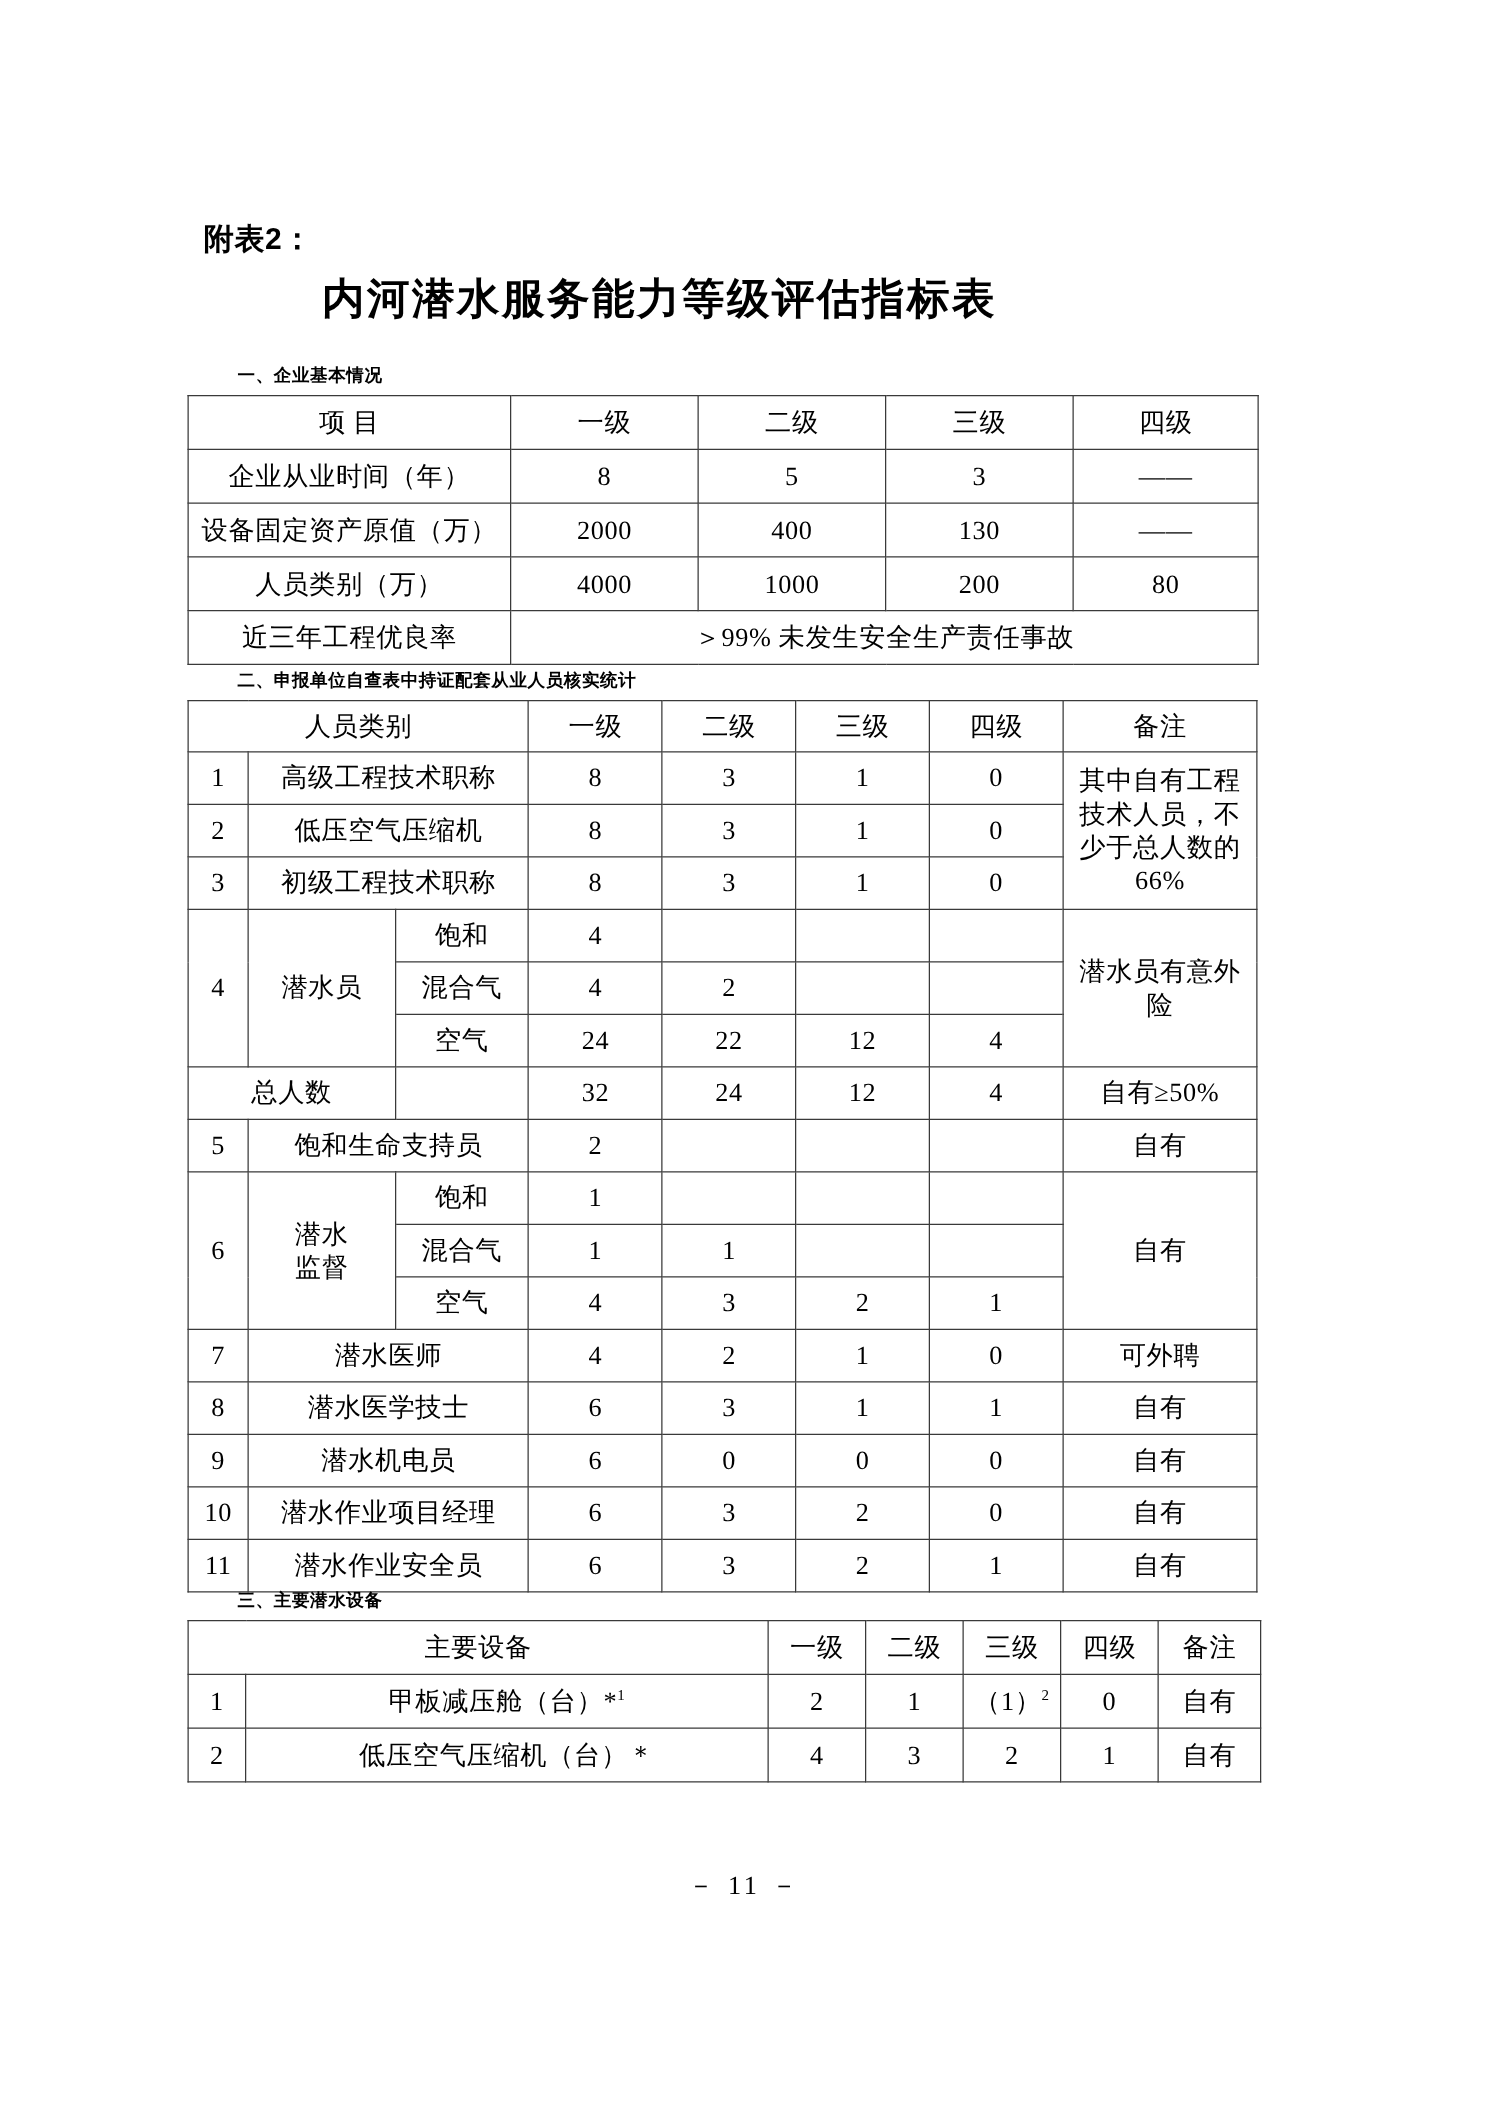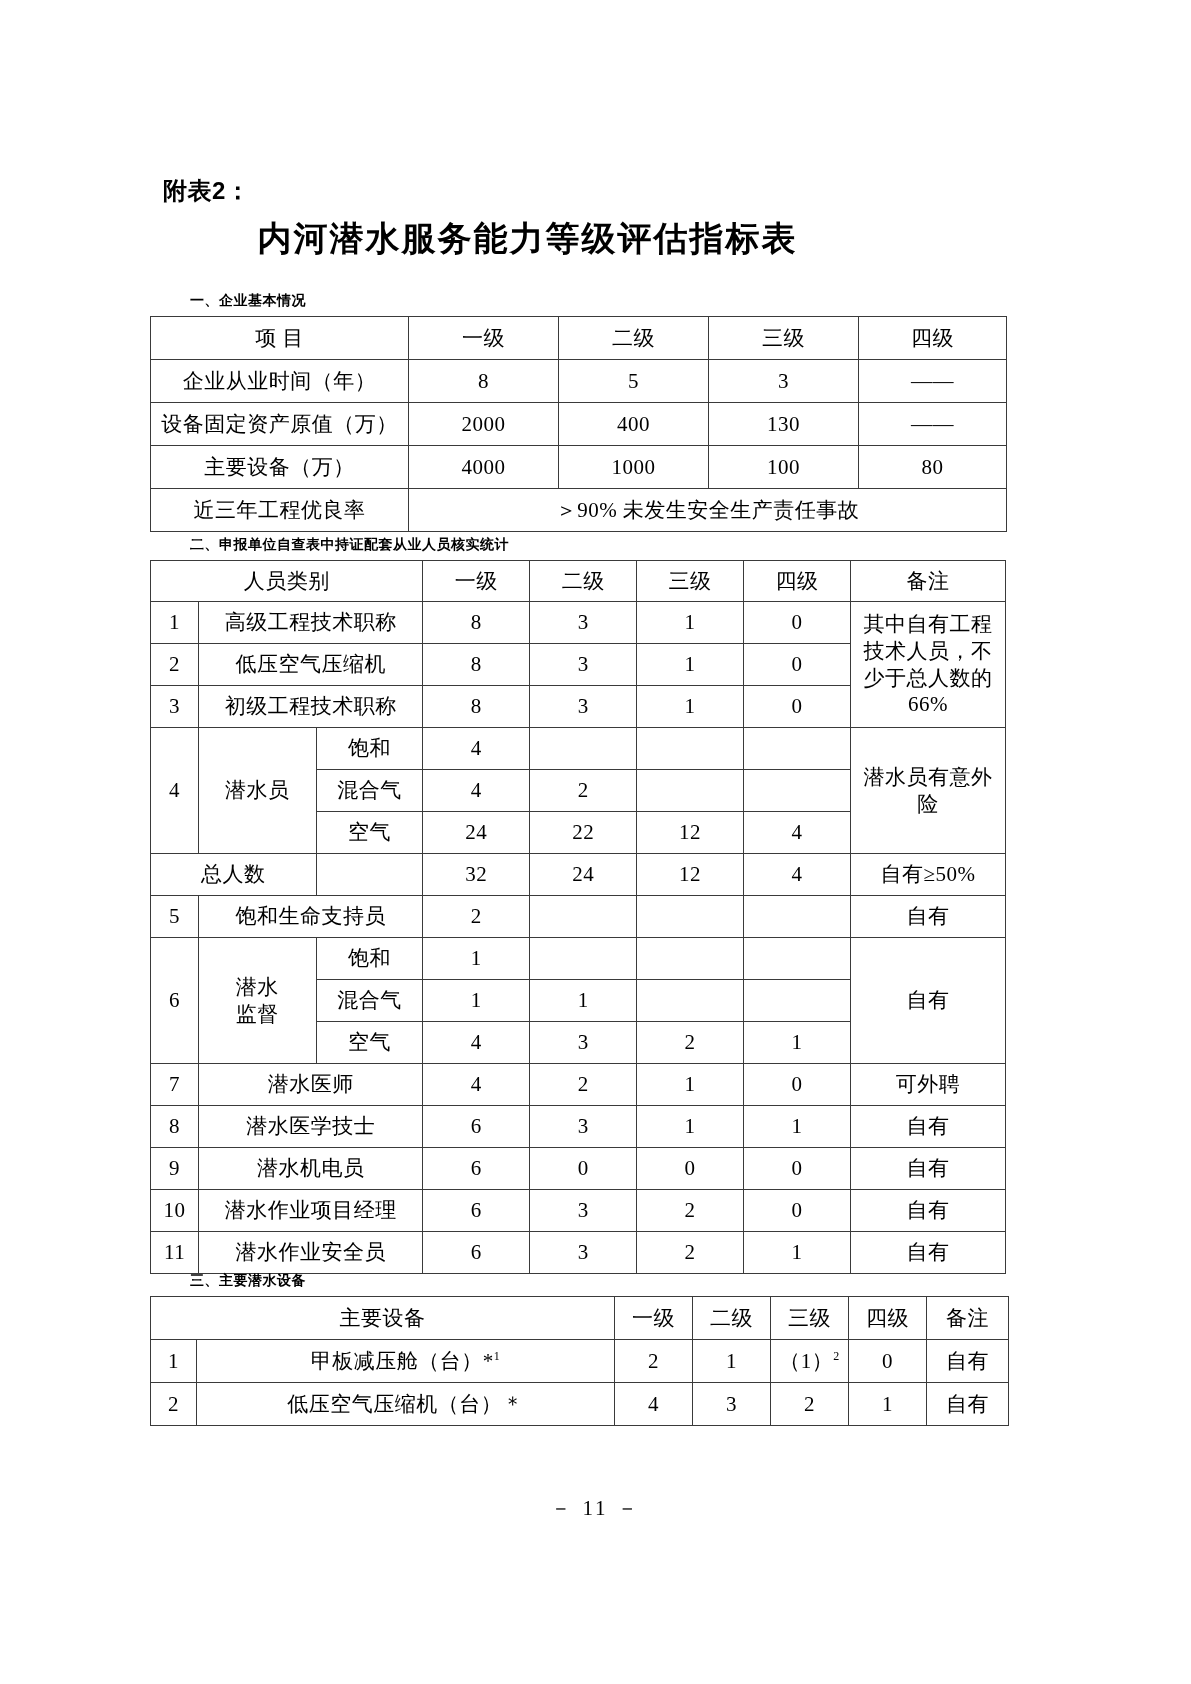--- a/index.html
+++ b/index.html
@@ -116,29 +116,29 @@
           <td class="h42 dash">——</td>
         </tr>
         <tr>
           <td class="h42">设备固定资产原值（万）</td>
           <td class="h42">2000</td>
           <td class="h42">400</td>
           <td class="h42">130</td>
           <td class="h42 dash">——</td>
         </tr>
         <tr>
-          <td class="h42">主要设备（万）</td>
+          <td class="h42">人员类别（万）</td>
           <td class="h42">4000</td>
           <td class="h42">1000</td>
-          <td class="h42">100</td>
+          <td class="h42">200</td>
           <td class="h42">80</td>
         </tr>
         <tr>
           <td class="h42">近三年工程优良率</td>
-          <td class="h42" colspan="4">＞90%  未发生安全生产责任事故</td>
+          <td class="h42" colspan="4">＞99%  未发生安全生产责任事故</td>
         </tr>
       </tbody>
     </table>
   </div>
 
   <div class="block" id="block2">
     <div class="section-head">二、申报单位自查表中持证配套从业人员核实统计</div>
     <table class="grid t2">
       <colgroup>
         <col class="n">

